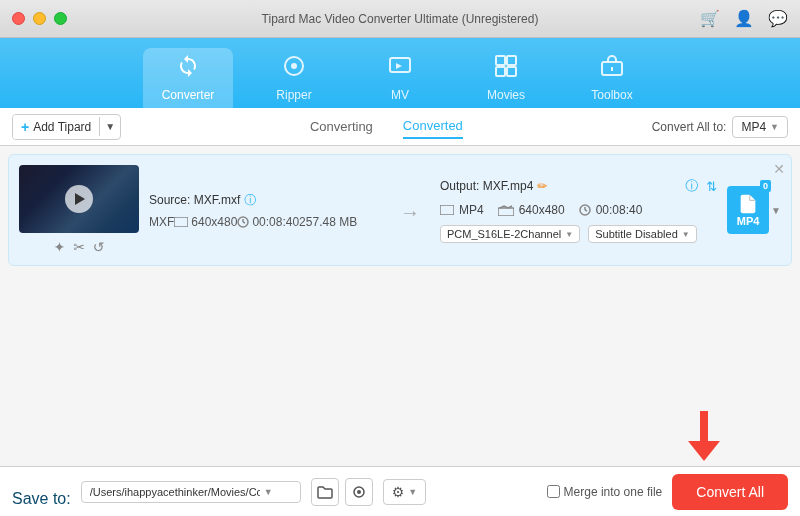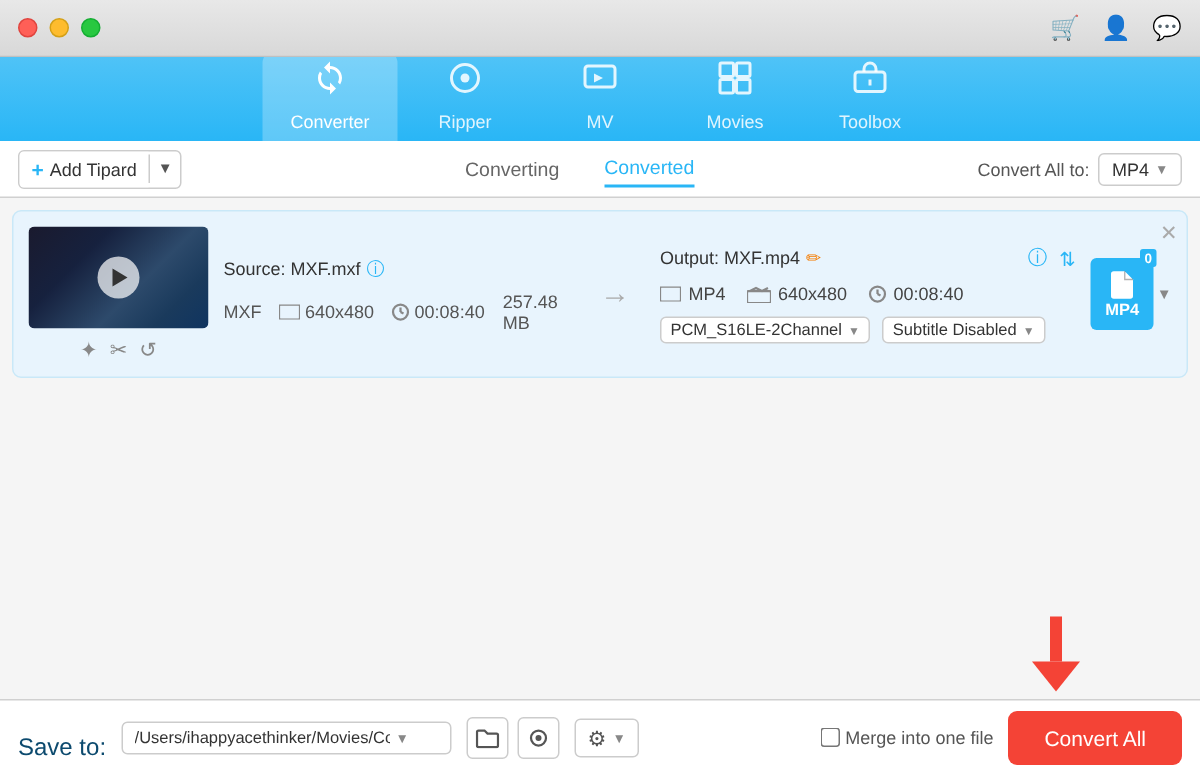--- a/index.html
+++ b/index.html
@@ -52,26 +52,26 @@
     }
     .title-bar-icons span {
       font-size: 16px;
       color: #555;
       cursor: pointer;
     }
 
     
     .nav-bar {
       background: linear-gradient(to bottom, #4fc3f7, #29b6f6);
-      height: 56px;
+      height: 70px;
       display: flex;
       align-items: flex-end;
       justify-content: center;
       padding-bottom: 0;
-      gap: 0;
+      gap: 16px;
     }
     .nav-item {
       display: flex;
       flex-direction: column;
       align-items: center;
       justify-content: center;
       width: 90px;
       height: 60px;
       color: rgba(255,255,255,0.85);
       font-size: 12px;
@@ -231,21 +231,20 @@
       align-items: center;
       gap: 4px;
     }
     .file-source .info-icon {
       color: #29b6f6;
       font-size: 12px;
     }
     .file-meta {
       display: flex;
       align-items: center;
-      gap: 12px;
       font-size: 12px;
       color: #555;
     }
     .file-meta span { display: flex; align-items: center; gap: 3px; }
 
     
     .arrow-section {
       display: flex;
       align-items: center;
       justify-content: center;
@@ -454,20 +453,21 @@
   </style>
 </head>
 <body>
 
 <div class="title-bar">
   <div class="traffic-lights">
     <div class="traffic-light close"></div>
     <div class="traffic-light minimize"></div>
     <div class="traffic-light maximize"></div>
   </div>
+  <div class="title-bar-title">Tipard Mac Video Converter Ultimate (Unregistered)</div>
   <div class="title-bar-icons">
     <span>🛒</span>
     <span>👤</span>
     <span>💬</span>
   </div>
 </div>
 
 <div class="nav-bar">
   <div class="nav-item active">
     <div class="nav-icon">

